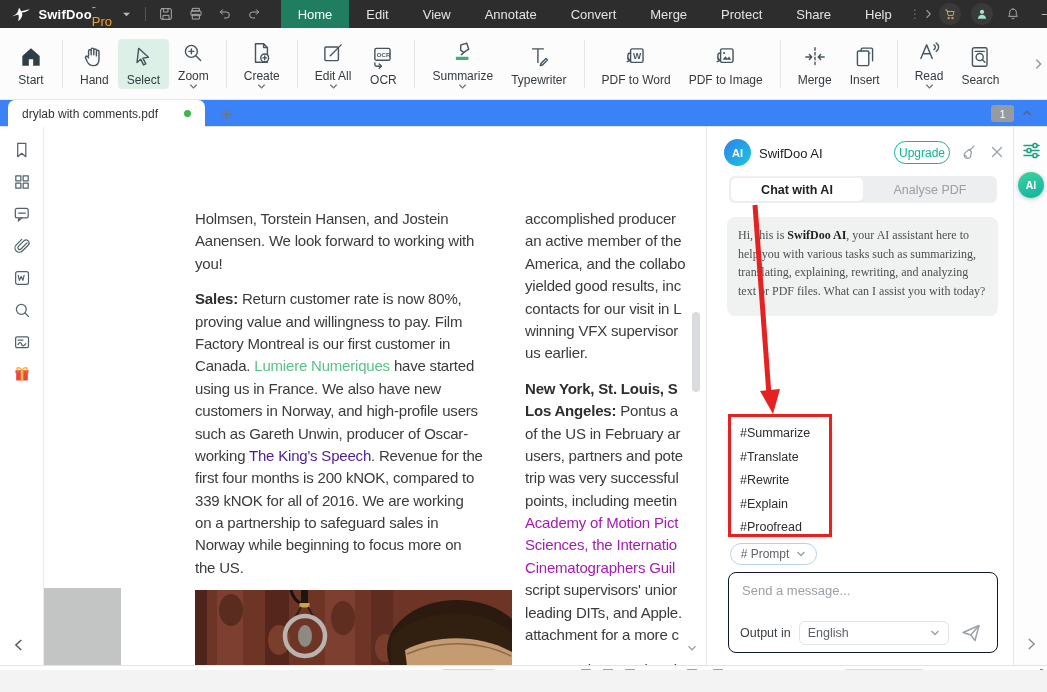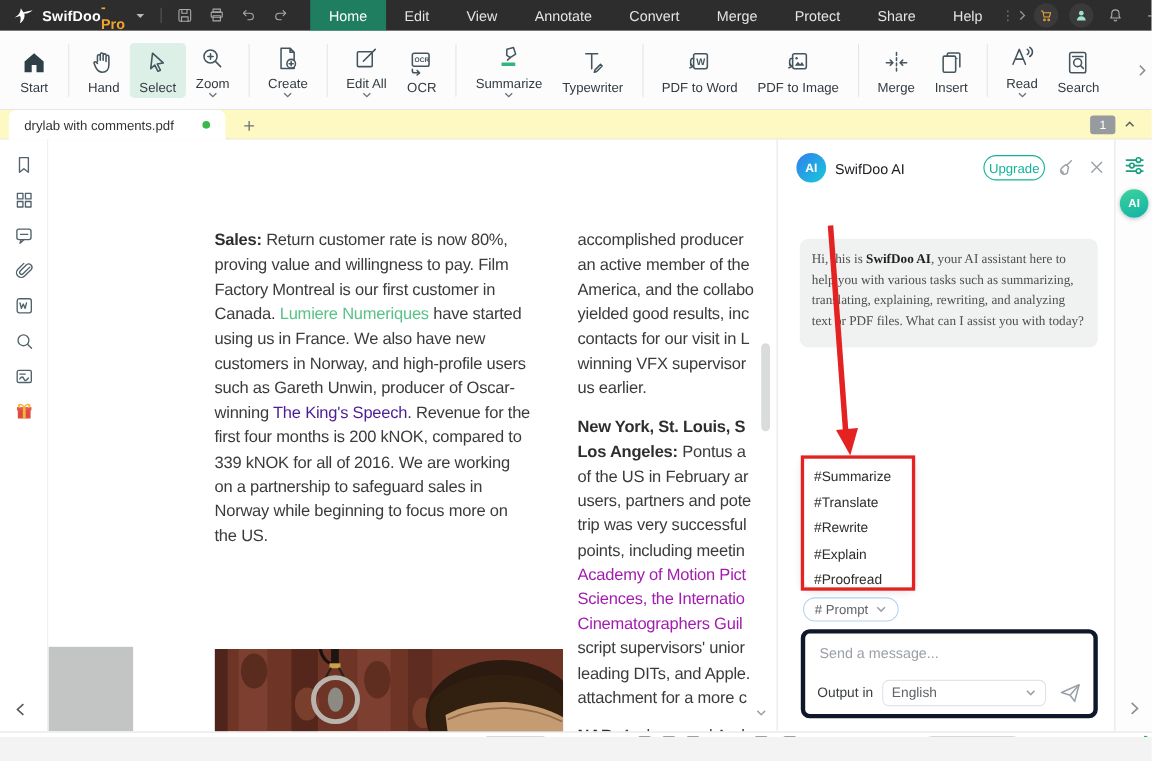--- a/index.html
+++ b/index.html
@@ -6,21 +6,21 @@
 html,body{width:1047px;height:692px;overflow:hidden}
 body{font-family:"Liberation Sans",sans-serif;background:#f3f3f4;position:relative}
 #app{position:relative;width:1047px;height:692px;background:#fff}
 svg{display:block}
 
 
 #titlebar{position:absolute;left:0;top:0;width:1047px;height:28px;background:#2d2d2d;display:flex;align-items:stretch;color:#e8e8e8;font-size:13px}
 .tbar-left{display:flex;align-items:center;padding-left:10px}
 .logo-icon{width:22px;height:22px;margin-right:7px}
 .logo-text{font-weight:bold;color:#fff;letter-spacing:.2px}
-.logo-suffix{font-weight:bold;color:#f0a32f}
+.logo-suffix{font-weight:normal;color:#f0a32f}
 .logo-caret{margin:0 8px 0 6px;color:#bbb}
 .tbar-divider{width:1px;height:14px;background:#555;margin:auto 6px}
 .qbtn{width:30px;height:28px;display:flex;align-items:center;justify-content:center;cursor:pointer}
 .qbtn svg{stroke:#a9abad;fill:none;stroke-width:1.5;stroke-linecap:round;stroke-linejoin:round;width:16px;height:16px}
 #menu{display:flex;align-items:stretch;margin-left:12px}
 .menu-item{display:flex;align-items:center;padding:0 17px;cursor:pointer;color:#e4e4e4}
 .menu-item.active{background:#1e7e5f;color:#fff}
 .tbar-right{margin-left:auto;display:flex;align-items:center;padding-right:6px}
 .handle-dots{color:#777;font-size:12px;margin-right:2px;letter-spacing:-1px}
 .tbar-chev svg{stroke:#999;fill:none;stroke-width:1.6;width:12px;height:12px}
@@ -36,21 +36,21 @@
 .tb-btn.active{background:#ddf0e7}
 .tb-icon{width:26px;height:26px}
 .tb-icon svg{width:26px;height:26px;stroke:#44555e;fill:none;stroke-width:1.3;stroke-linecap:round;stroke-linejoin:round}
 .tb-label{font-size:12px;color:#333b40;margin-top:3px;white-space:nowrap}
 .tb-caret{height:7px;margin-top:0}
 .tb-caret svg{width:9px;height:7px;stroke:#6a737a;fill:none;stroke-width:1.4}
 #tb-expand{margin-left:auto;margin-right:2px;color:#8a9096}
 #tb-expand svg{width:14px;height:14px;stroke:#8a9096;fill:none;stroke-width:1.6}
 
 
-#tabbar{position:absolute;left:0;top:100px;width:1047px;height:27px;background:#fef9c3;border-bottom:1px solid #e0e2e4}
+#tabbar{position:absolute;left:0;top:100px;width:1047px;height:27px;background:#3b82f6;border-bottom:1px solid #e0e2e4}
 .doc-tab{position:absolute;left:8px;top:0;width:197px;height:27px;background:#fff;border-radius:7px 7px 0 0;display:flex;align-items:center;padding:0 14px;font-size:12px;color:#333;cursor:pointer}
 .doc-dot{width:7px;height:7px;border-radius:50%;background:#3cb84a;margin-left:auto}
 .add-tab{position:absolute;left:215px;top:3px;width:22px;height:22px;display:flex;align-items:center;justify-content:center;cursor:pointer}
 .add-tab svg{width:13px;height:13px;stroke:#6d7378;stroke-width:1.5}
 .count-badge{position:absolute;left:991px;top:5px;width:23px;height:17px;background:#979ba0;border-radius:3px;color:#fff;font-size:11px;display:flex;align-items:center;justify-content:center}
 .collapse-btn{position:absolute;left:1020px;top:6px;width:16px;height:16px;cursor:pointer}
 .collapse-btn svg{width:14px;height:14px;stroke:#5f6368;fill:none;stroke-width:1.6}
 
 
 #main{position:absolute;left:0;top:127px;width:1047px;height:538px;background:#fff}
@@ -89,21 +89,21 @@
 .ai-tab-active{position:absolute;left:2px;top:2px;width:132px;height:23px;background:#fff;border-radius:5px;display:flex;align-items:center;justify-content:center;font-size:12.5px;font-weight:bold;color:#202124;cursor:pointer}
 .ai-tab-inactive{position:absolute;left:134px;top:0;width:134px;height:27px;display:flex;align-items:center;justify-content:center;font-size:12.5px;color:#9aa0a6;cursor:pointer}
 .greeting-card{position:absolute;left:20px;top:90px;width:271px;height:99px;background:#f0f1f1;border-radius:8px;padding:9px 11px;font-family:"Liberation Serif",serif;font-size:12px;line-height:18.5px;color:#4f4f4f}
 .greeting-card b{color:#1f1f1f}
 #annot-layer{position:absolute;left:0;top:0;width:307px;height:538px;pointer-events:none;z-index:6}
 .cmd-popup{position:absolute;left:24px;top:290px;width:99px;height:117px;background:#fff;border-radius:6px;box-shadow:0 2px 10px rgba(0,0,0,.16);padding-top:5px;z-index:4}
 .cmd-item{height:23.5px;line-height:23.5px;padding-left:9px;font-size:12.5px;color:#2d2d2d;cursor:pointer;white-space:nowrap}
 .red-rect{position:absolute;left:21px;top:287px;width:104px;height:123px;border:3px solid #e42222;z-index:5}
 .prompt-pill{position:absolute;left:23px;top:416px;width:87px;height:22px;border:1px solid #b7d2f1;border-radius:12px;display:flex;align-items:center;justify-content:center;gap:7px;font-size:12px;color:#5f6368;cursor:pointer;background:#fff}
 .prompt-pill svg{width:10px;height:8px;stroke:#9aa0a6;fill:none;stroke-width:1.4}
-.msg-box{position:absolute;left:21px;top:445px;width:270px;height:81px;border:4px solid #0f172a;border-radius:8px;background:#fff;cursor:text}
+.msg-box{position:absolute;left:21px;top:445px;width:270px;height:81px;border:1px solid #0f172a;border-radius:8px;background:#fff;cursor:text}
 .msg-placeholder{position:absolute;left:13px;top:10px;font-size:13px;color:#9aa0a6}
 .msg-footer{position:absolute;left:11px;right:9px;bottom:7px;height:25px;display:flex;align-items:center}
 .output-label{font-size:12.5px;color:#3c4043;margin-right:8px;white-space:nowrap}
 .lang-select{width:150px;height:24px;border:1px solid #e0e3e7;border-radius:6px;display:flex;align-items:center;padding:0 8px;font-size:12.5px;color:#5f6368;cursor:pointer}
 .lang-select svg{margin-left:auto;width:10px;height:8px;stroke:#9aa0a6;fill:none;stroke-width:1.4}
 .send-btn{margin-left:10px;width:24px;height:24px;cursor:pointer}
 .send-btn svg{width:24px;height:24px;stroke:#9aa0a6;fill:none;stroke-width:1.4;stroke-linejoin:round}
 
 
 #right-rail{position:absolute;left:1013px;top:0;width:34px;height:538px;background:#fdfdfd;border-left:1px solid #e4e6e8}
@@ -467,28 +467,33 @@
             <rect x="3.6" y="6.4" width="13.8" height="3.2" fill="#e8564b" stroke="none"></rect>
             <rect x="9.2" y="6.4" width="2.7" height="10.8" fill="#f5b63c" stroke="none"></rect>
             <path d="M10.5 6.4C7.5 2 3.6 4.4 6 6.4M10.5 6.4c3-4.4 6.9-2 4.5 0" stroke="#f5b63c" stroke-width="1.6" fill="none"></path>
           </svg>
         </div>
       </div>
 
     <div id="canvas">
       <div id="pdf-left" class="pdf-col">
           <div class="pdf-para">
+            <div class="pdf-line"><span>Holmsen, Torstein Hansen, and Jostein</span></div>
+            <div class="pdf-line"><span>Aanensen. We look forward to working with</span></div>
+            <div class="pdf-line"><span>you!</span></div>
+          </div>
+          <div class="pdf-para">
             <div class="pdf-line"><span class="sg-b">Sales:</span><span> Return customer rate is now 80%,</span></div>
             <div class="pdf-line"><span>proving value and willingness to pay. Film</span></div>
             <div class="pdf-line"><span>Factory Montreal is our first customer in</span></div>
             <div class="pdf-line"><span>Canada. </span><span class="sg-green">Lumiere Numeriques</span><span> have started</span></div>
             <div class="pdf-line"><span>using us in France. We also have new</span></div>
             <div class="pdf-line"><span>customers in Norway, and high-profile users</span></div>
             <div class="pdf-line"><span>such as Gareth Unwin, producer of Oscar-</span></div>
-            <div class="pdf-line"><span>winning </span><span class="sg-orange">The King's Speech</span><span>. Revenue for the</span></div>
+            <div class="pdf-line"><span>working </span><span class="sg-orange">The King's Speech</span><span>. Revenue for the</span></div>
             <div class="pdf-line"><span>first four months is 200 kNOK, compared to</span></div>
             <div class="pdf-line"><span>339 kNOK for all of 2016. We are working</span></div>
             <div class="pdf-line"><span>on a partnership to safeguard sales in</span></div>
             <div class="pdf-line"><span>Norway while beginning to focus more on</span></div>
             <div class="pdf-line"><span>the US.</span></div>
           </div>
         </div>
       <div id="pdf-right" class="pdf-col">
           <div class="pdf-para">
             <div class="pdf-line"><span>accomplished producer</span></div>
@@ -568,20 +573,24 @@
             <path d="M12.6 9.8L10 7.2 6.2 10.4c-1.7 1.4-2 4.3-.5 5.8 1.5 1.5 4.4 1.2 5.8-.5z"></path>
             <path d="M5.5 13.5l2 2"></path>
           </svg>
       </div>
       <div class="hdr-ic" id="ai-close">
         <svg viewBox="0 0 20 20">
             <path d="M5 5l10 10M15 5L5 15"></path>
           </svg>
       </div>
 
+      <div class="ai-tabs">
+        <div class="ai-tab-active">Chat with AI</div>
+        <div class="ai-tab-inactive">Analyse PDF</div>
+      </div>
 
       <div class="greeting-card"><span id="greeting-text"><span>Hi, this is </span><b>SwifDoo AI</b><span>, your AI assistant here to help you with various tasks such as summarizing, translating, explaining, rewriting, and analyzing text or PDF files. What can I assist you with today?</span></span></div>
 
       <div class="cmd-popup" id="cmd-popup">
           <div class="cmd-item">#Summarize</div>
           <div class="cmd-item">#Translate</div>
           <div class="cmd-item">#Rewrite</div>
           <div class="cmd-item">#Explain</div>
           <div class="cmd-item">#Proofread</div>
         </div>

